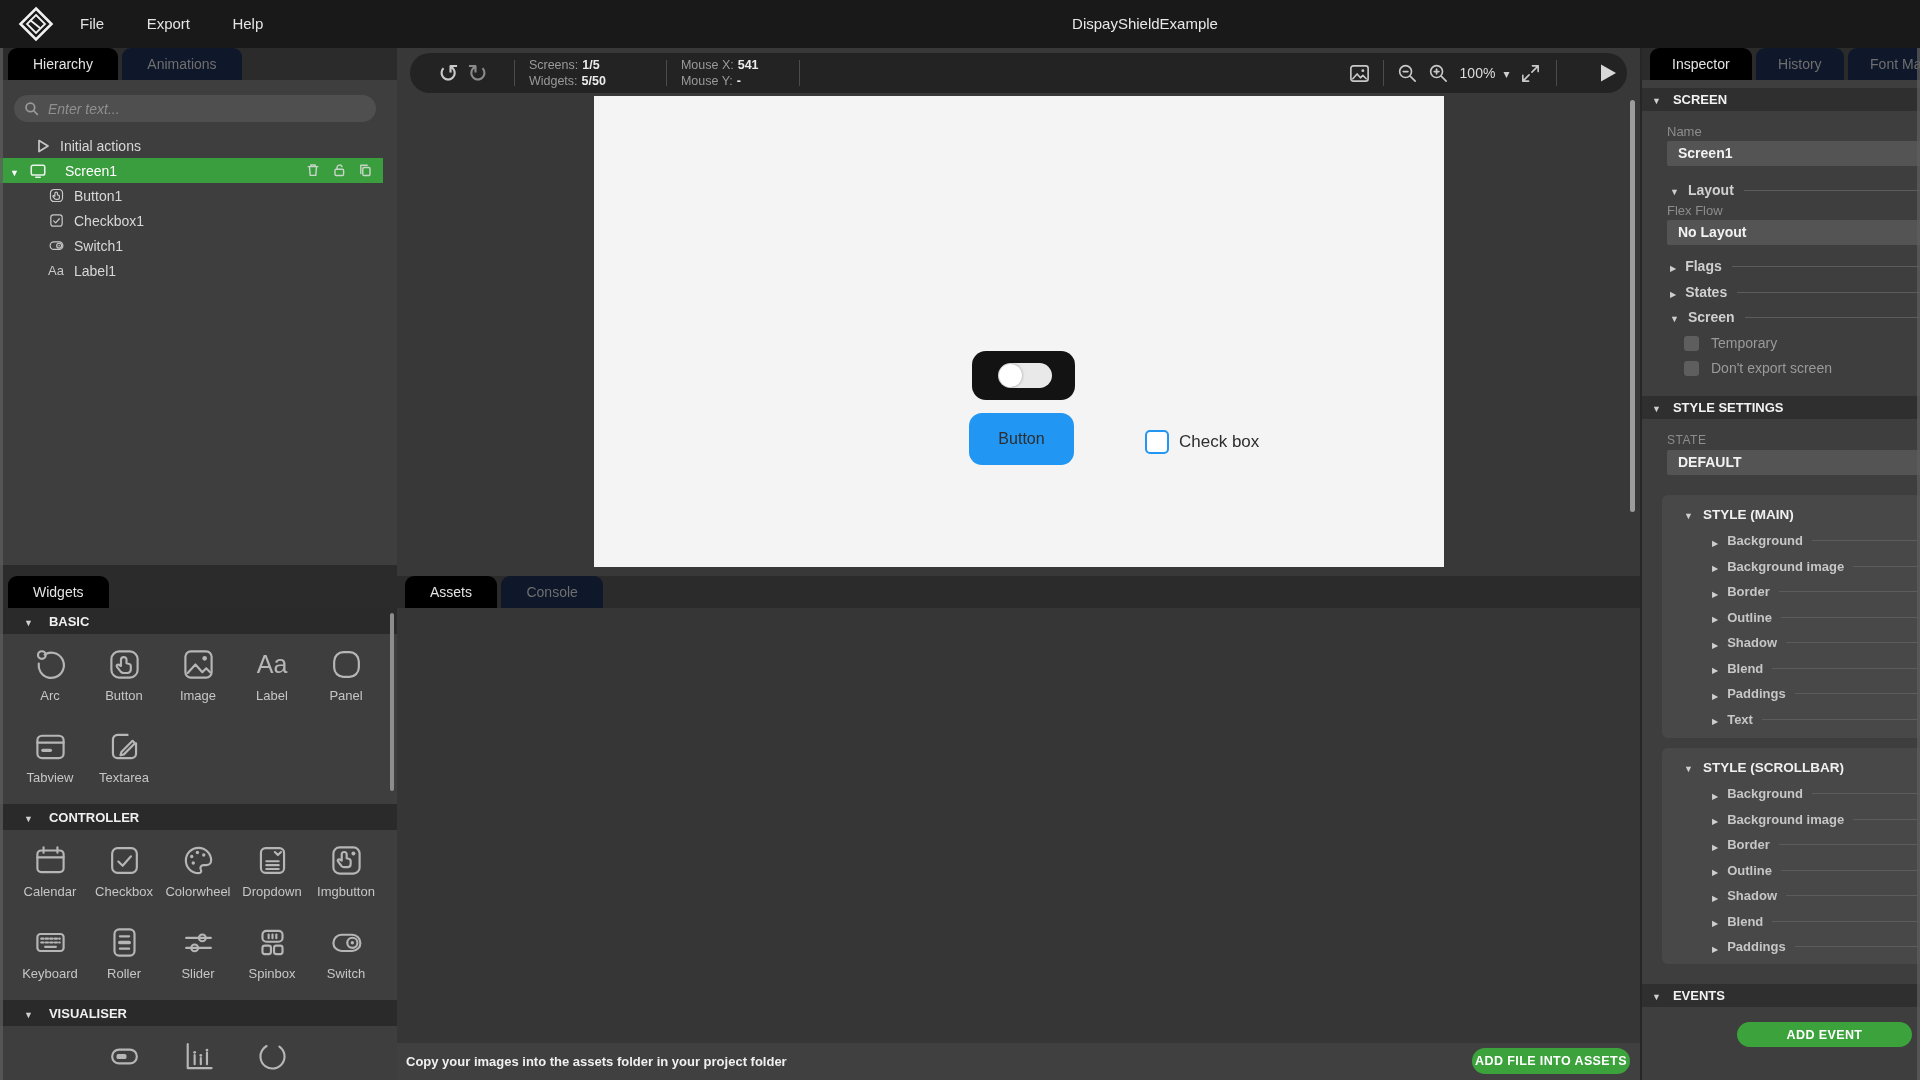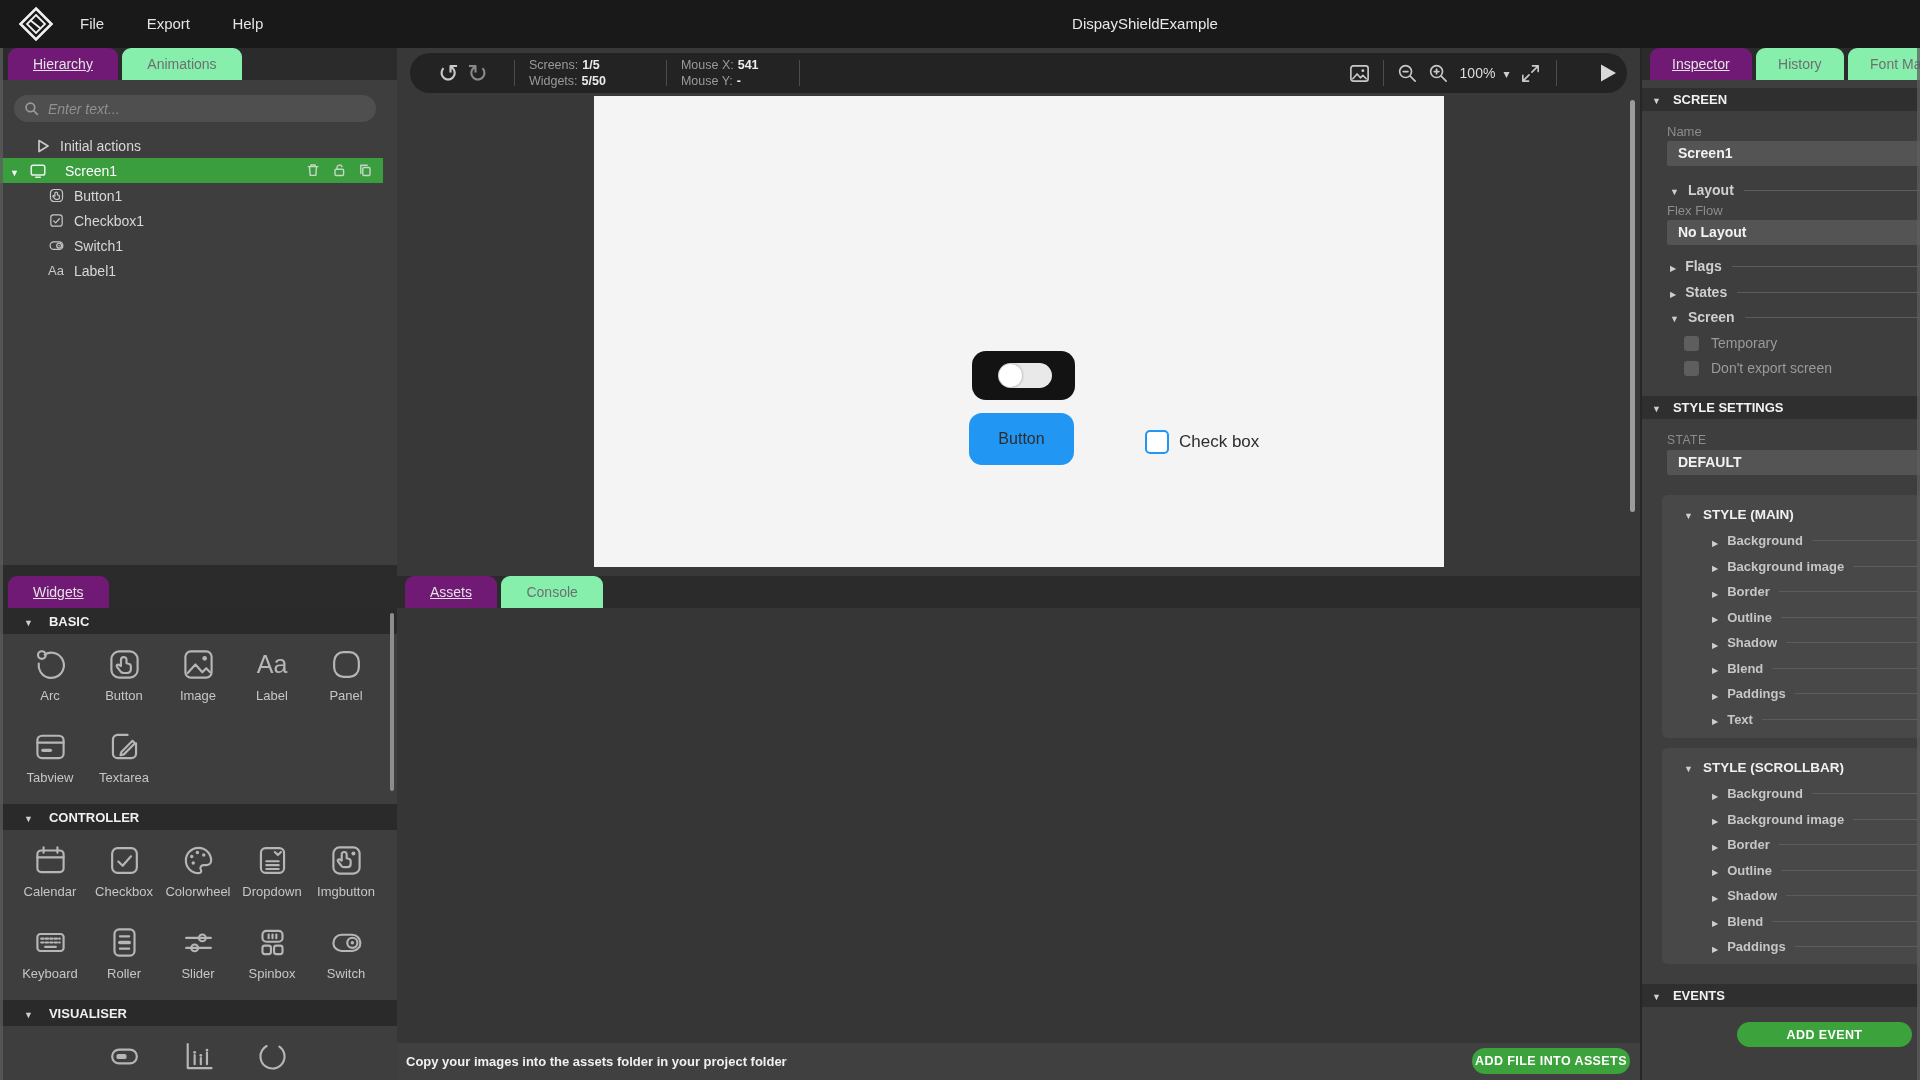--- a/index.html
+++ b/index.html
@@ -8,22 +8,22 @@
   .dotbg{background-image:radial-gradient(rgba(255,255,255,.045) 1px,transparent 1.1px);background-size:4px 4px;}
 
   
   #topbar{left:0;top:0;width:1920px;height:48px;background:#191919;padding-left:24px;}
   .menu-item{color:#e4e4e4;font-size:15px;line-height:48px;display:inline-block;margin-right:38px;cursor:default;}
   #app-title{left:1145px;top:0;transform:translateX(-50%);color:#e8e8e8;font-size:15px;line-height:48px;}
 
   
   .tabrow{background:#2b2b2b;height:32px;white-space:nowrap;overflow:hidden;}
   .tab{height:32px;line-height:33px;padding:0 25px;border-radius:9px 9px 0 0;font-size:14px;display:inline-block;vertical-align:top;}
-  .tab.on{background:#701a75;color:#e3e3e3;text-decoration:underline;}
-  .tab.off{background:#86efac;color:#6f6f6f;}
+  .tab.on{background:#000000;color:#e3e3e3;}
+  .tab.off{background:#0f172a;color:#6f6f6f;}
 
   
   #hier{left:0;top:48px;width:397px;height:517px;background:#3e3e3e;border-right:2px solid #262626;}
   #hier-search{left:14px;top:47px;width:362px;height:27px;background:#4f4f4f;border-radius:14px;display:flex;align-items:center;padding-left:10px;box-sizing:border-box;}
   #hier-search input{background:transparent;border:none;outline:none;color:#d8d8d8;font-size:14px;font-style:italic;width:300px;margin-left:7px;font-family:"Liberation Sans",sans-serif;}
   #hier-search input::placeholder{color:#8f8f8f;}
   .trow{height:25px;display:flex;align-items:center;font-size:14px;color:#d8d8d8;position:relative;}
   .trow .ticon{margin-right:9px;}
   .sel{background:#3a9e3f;color:#fff;width:383px;}
   .rowicons{position:absolute;right:10px;top:4px;display:flex;gap:10px;}

